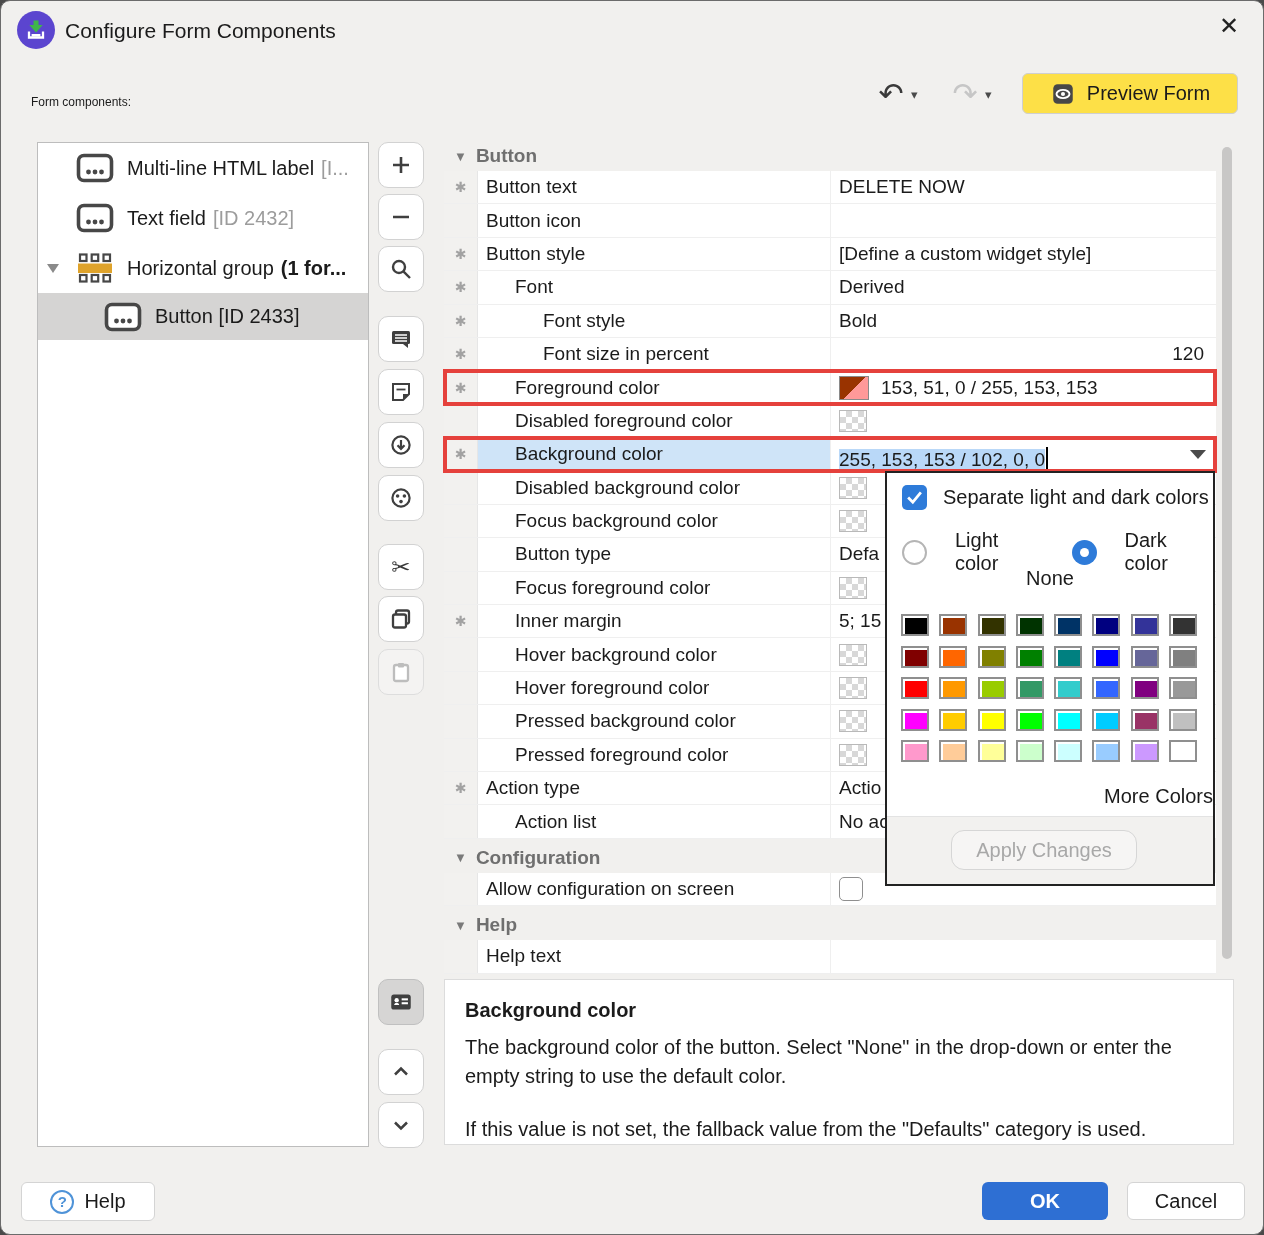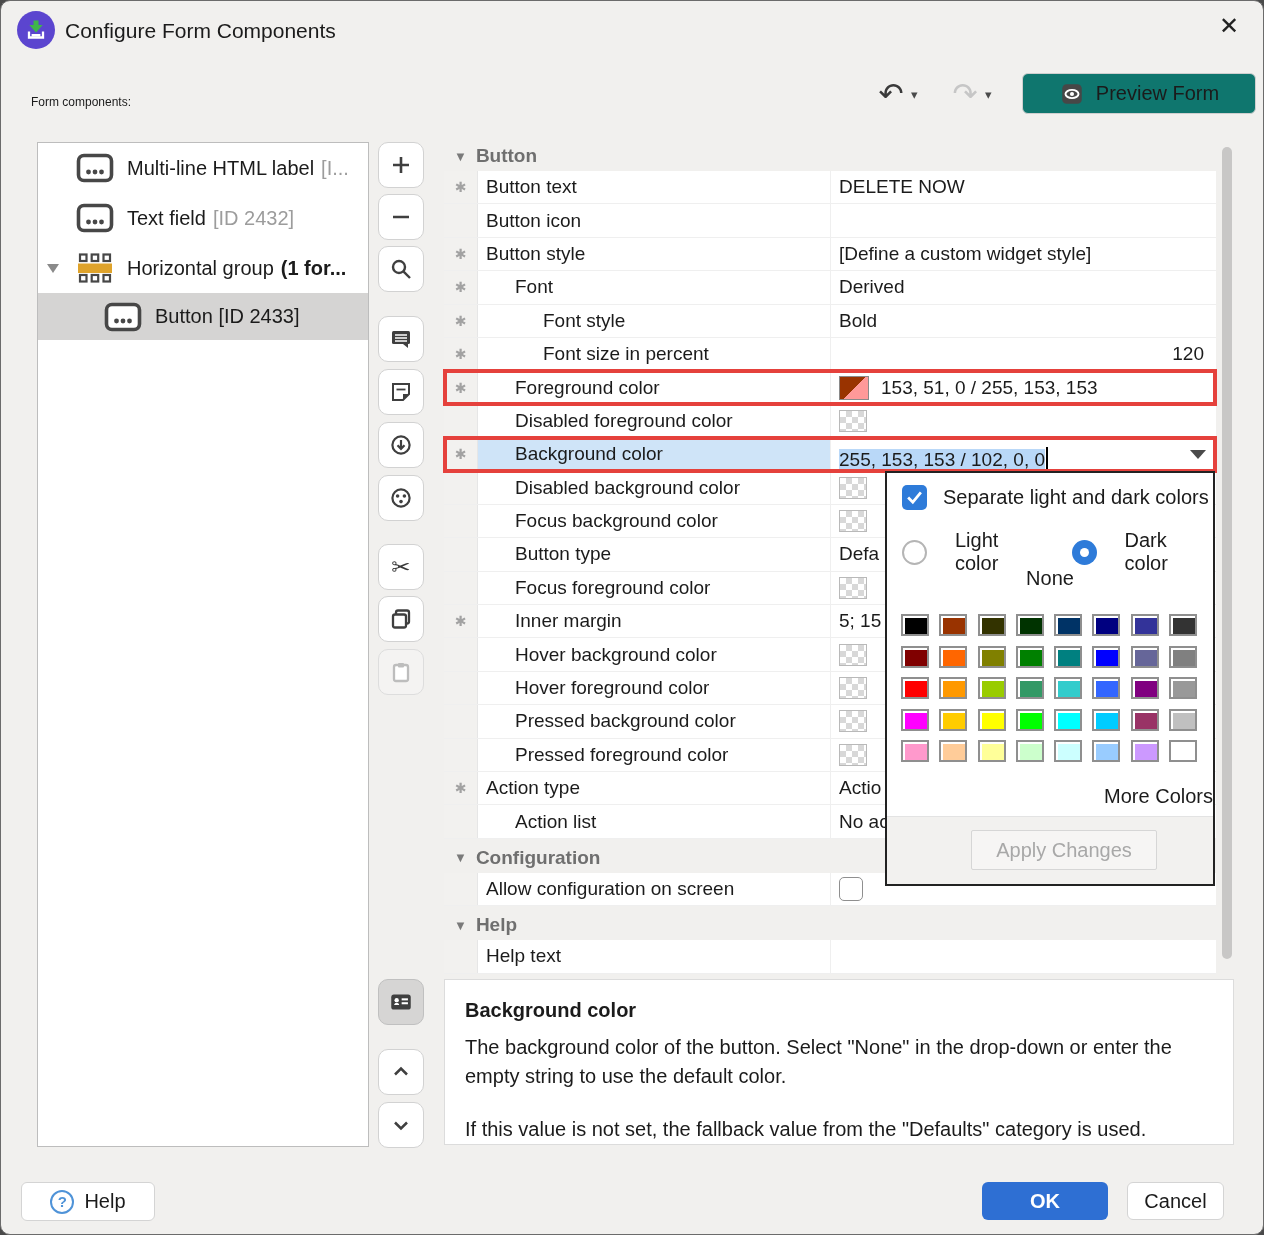--- a/index.html
+++ b/index.html
@@ -17,21 +17,21 @@
   
   .app-icon{position:absolute;left:16px;top:10px;width:38px;height:38px;border-radius:50%;background:var(--app_icon_bg);display:flex;align-items:center;justify-content:center;}
   .win-title{position:absolute;left:64px;top:18px;font-size:21px;color:#1b1b1b;}
   .win-close{position:absolute;right:24px;top:13px;font-size:24px;color:#222;line-height:1;cursor:default;}
   .form-label{position:absolute;left:30px;top:94px;font-size:12px;}
   
   .undo-btn{position:absolute;left:872px;top:74px;width:36px;height:38px;font-size:30px;color:#3a3a3a;text-align:center;line-height:38px;}
   .undo-caret{position:absolute;left:910px;top:86px;font-size:13px;color:#4a4a4a;}
   .redo-btn{position:absolute;left:946px;top:74px;width:36px;height:38px;font-size:30px;color:#c6c6c6;text-align:center;line-height:38px;}
   .redo-caret{position:absolute;left:984px;top:86px;font-size:13px;color:#4a4a4a;}
-  .preview-btn{position:absolute;left:1021px;top:72px;width:234px;height:41px;background:#0f766e;border:1px solid #cfcfcf;border-radius:6px;display:flex;align-items:center;justify-content:center;gap:11px;font-size:20px;}
+  .preview-btn{position:absolute;left:1021px;top:72px;width:216px;height:41px;background:#fde047;border:1px solid #cfcfcf;border-radius:6px;display:flex;align-items:center;justify-content:center;gap:11px;font-size:20px;}
   
   .tree{position:absolute;left:36px;top:141px;width:332px;height:1005px;background:#fff;border:1px solid #bdbdbd;overflow:hidden;}
   .trow{display:flex;align-items:center;height:50px;padding-left:8px;font-size:20px;white-space:nowrap;}
   .trow.sel{background:var(--tree_selection_bg);height:47px;}
   .t-spacer{display:inline-block;height:1px;}
   .t-exp{width:30px;display:flex;align-items:center;}
   .t-icon{margin-right:13px;display:flex;align-items:center;}
   .t-suffix{color:#9c9c9c;margin-left:7px;}
   .t-suffix-b{font-weight:bold;margin-left:7px;}
   
@@ -71,31 +71,31 @@
   .radio{width:25px;height:25px;border-radius:50%;border:2px solid #b5b5b5;background:#fff;flex:none;}
   .radio.on{border:none;background:var(--control_accent);position:relative;}
   .radio.on::after{content:"";position:absolute;left:8px;top:8px;width:9px;height:9px;border-radius:50%;background:#fff;}
   .rlabel{margin-left:28px;}
   .popup-none{position:absolute;left:0;top:94px;width:100%;text-align:center;}
   .palette{position:absolute;left:14px;top:141px;display:grid;grid-template-columns:repeat(8,28px);gap:9.5px 10.3px;}
   .pswatch{width:28px;height:22px;border:2px solid #8f8f8f;background:#fff;position:relative;}
   .pswatch i{position:absolute;left:2px;top:2px;right:0;bottom:0;}
   .popup-more{position:absolute;left:0;top:312px;width:100%;text-align:right;}
   .popup-footer{position:absolute;left:0;right:0;bottom:0;height:68px;background:#f2f1ef;border-top:1px solid #e3e3e3;}
-  .apply-btn{position:absolute;left:84px;top:13px;width:186px;height:40px;background:#f6f5f4;border:1px solid #d6d6d6;border-radius:2px;color:#a8a8a8;font-size:20px;display:flex;align-items:center;justify-content:center;}
+  .apply-btn{position:absolute;left:64px;top:13px;width:186px;height:40px;background:#f6f5f4;border:1px solid #d6d6d6;border-radius:13px;color:#a8a8a8;font-size:20px;display:flex;align-items:center;justify-content:center;}
   
   .helppanel{position:absolute;left:443px;top:978px;width:790px;height:166px;background:#fff;border:1px solid #dcdcdc;padding:16px 20px;font-size:20px;line-height:1.45;}
   .helppanel h3{font-size:20px;margin-bottom:8px;}
   .helppanel p.second{margin-top:24px;}
   
   .btn{position:absolute;border-radius:6px;display:flex;align-items:center;justify-content:center;font-size:20px;}
   .btn-help{left:20px;top:1181px;width:134px;height:39px;background:#fff;border:1px solid #d4d4d4;gap:10px;}
   .qicon{width:24px;height:24px;border-radius:50%;border:2.5px solid #4f93d8;color:#4f93d8;font-weight:bold;font-size:15px;display:flex;align-items:center;justify-content:center;}
   .btn-ok{left:981px;top:1181px;width:126px;height:38px;background:var(--ok_button_bg);color:#fff;font-weight:bold;border:none;}
-  .btn-cancel{left:1126px;top:1181px;width:97px;height:38px;background:#fff;border:1px solid #d4d4d4;}
+  .btn-cancel{left:1126px;top:1181px;width:118px;height:38px;background:#fff;border:1px solid #d4d4d4;}
   .tri{color:#7a7a7a;font-size:13px;}
   svg{display:block;}
 </style>
 </head>
 <body>
 
 <div class="window">
 
   <div class="app-icon">
     <svg width="24" height="24" viewBox="0 0 24 24">

